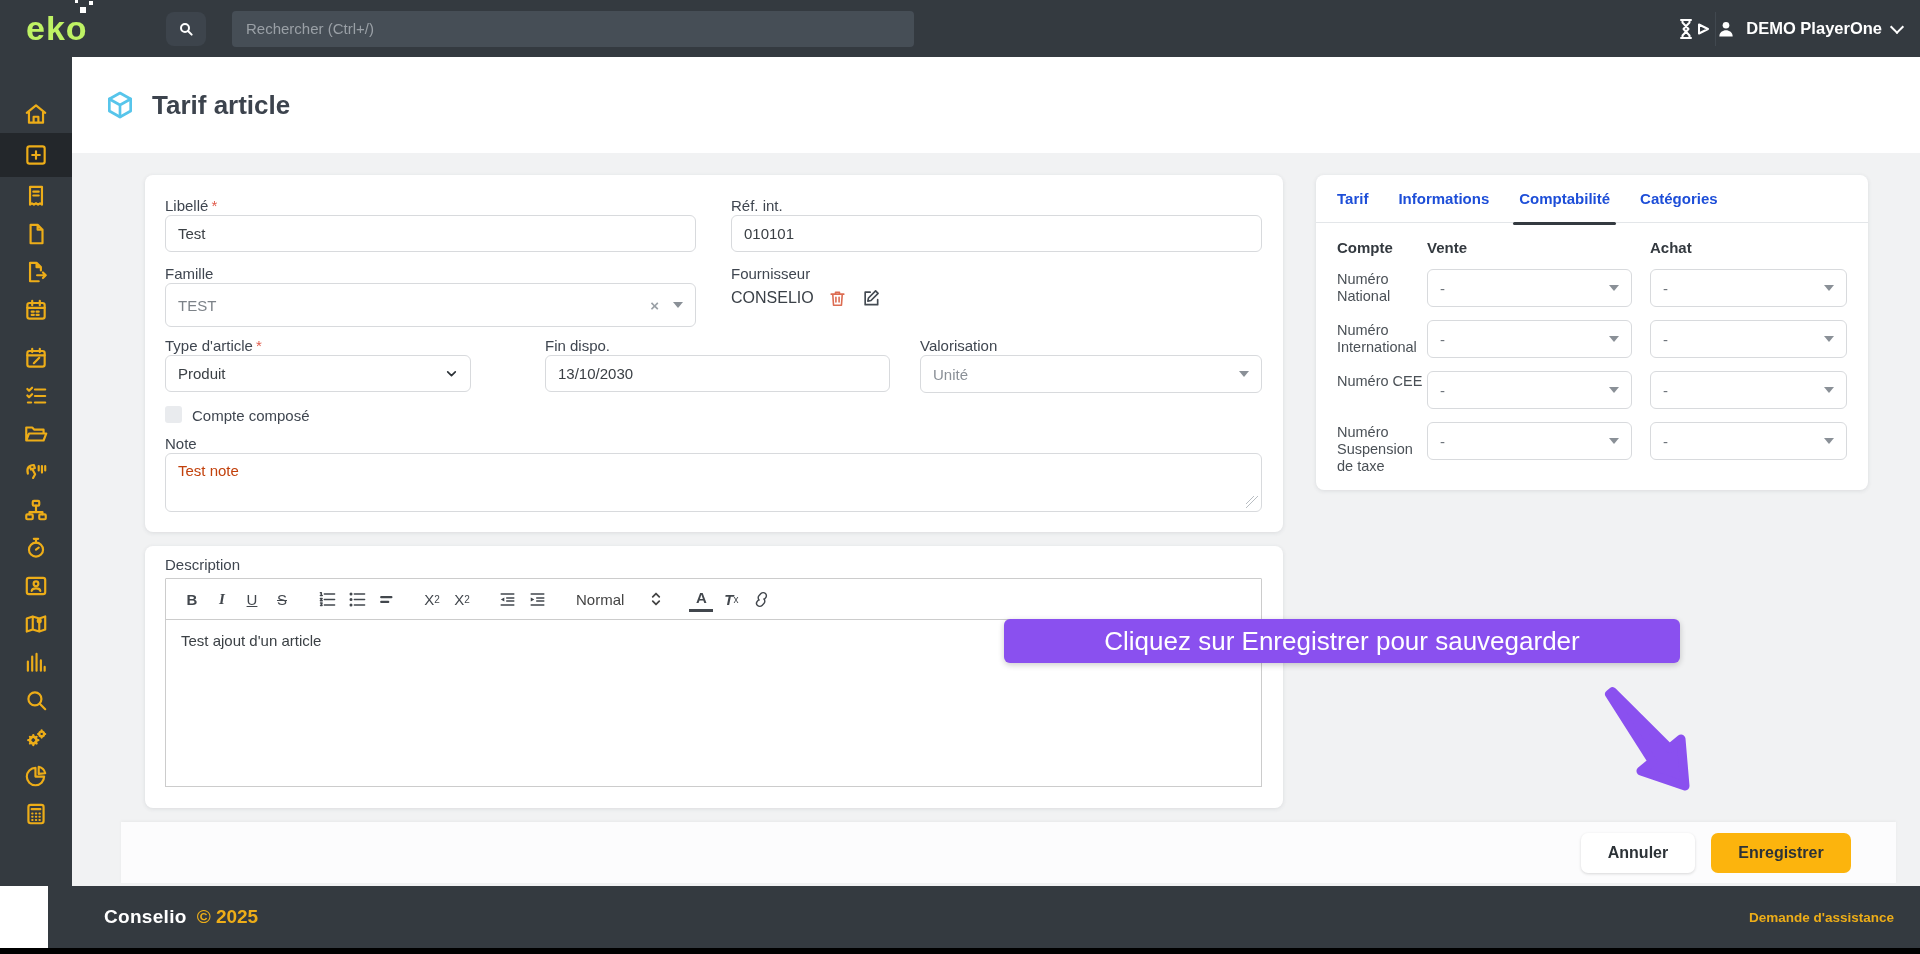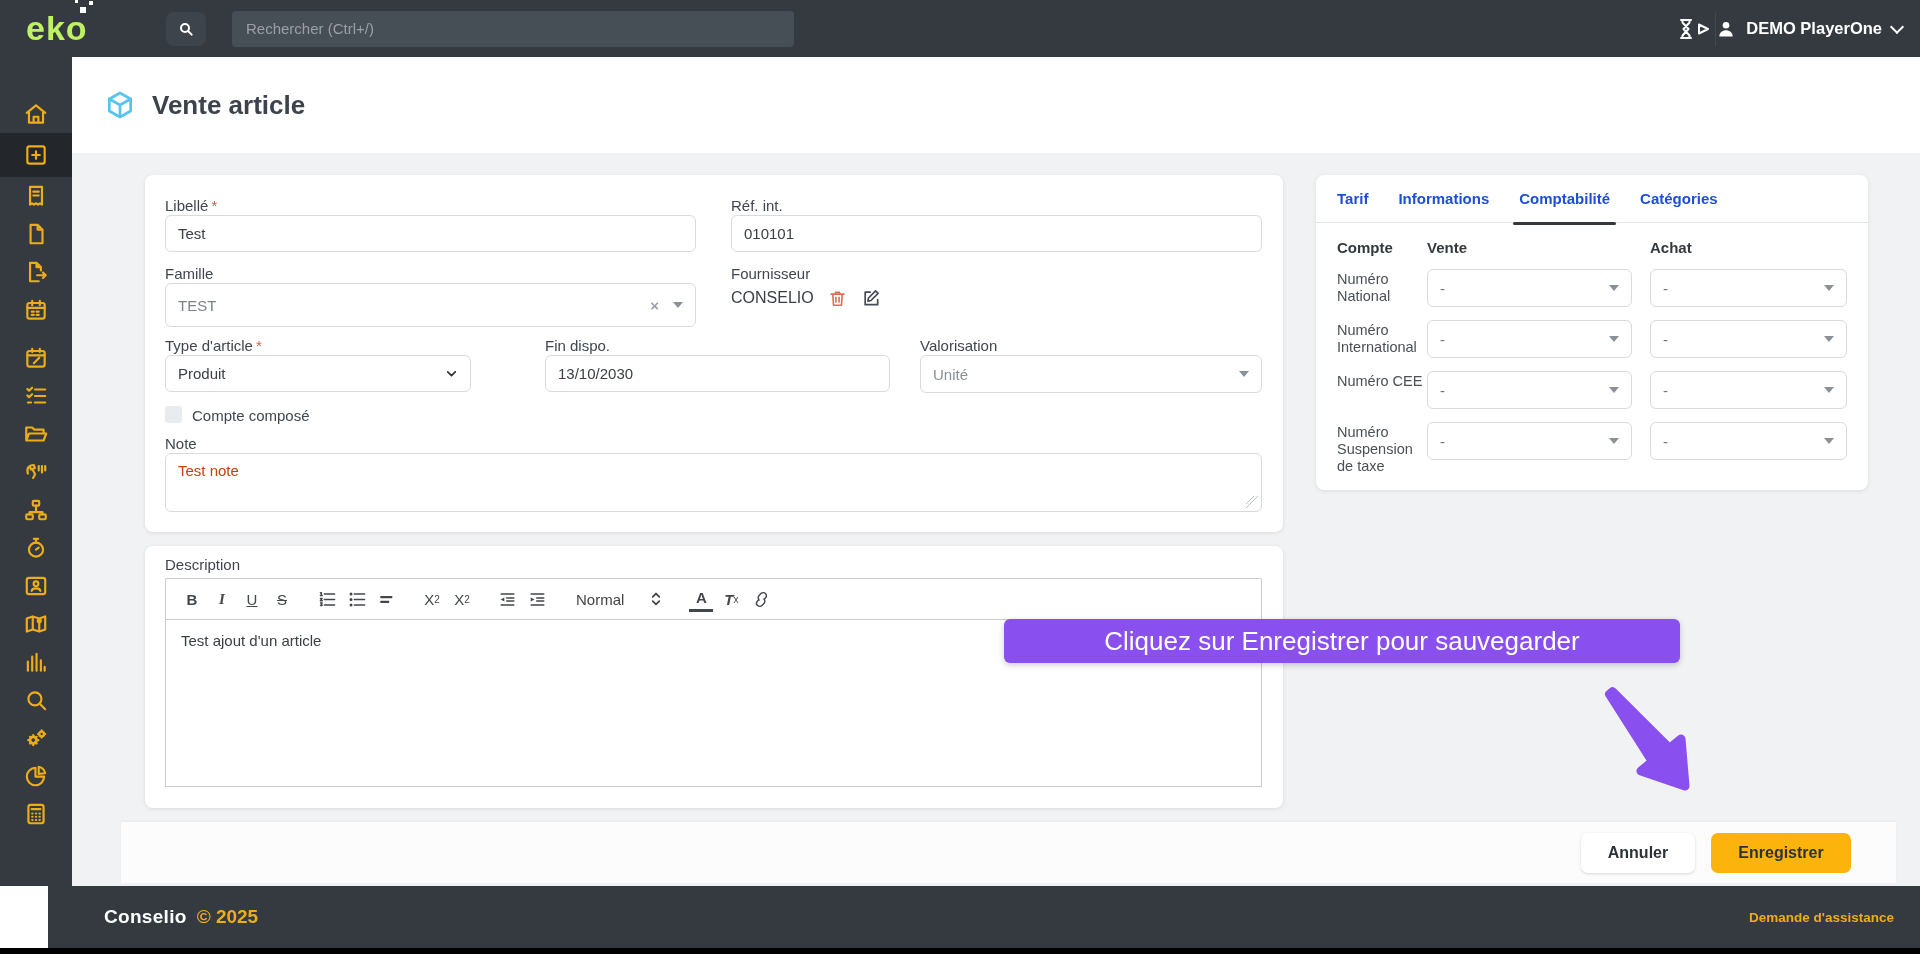--- a/index.html
+++ b/index.html
@@ -7,21 +7,21 @@
   #app { position:relative; width:1920px; height:954px; background:#fff; overflow:hidden; }
 
   
   .navbar { position:absolute; left:0; top:0; width:1920px; height:57px; background:#343a40; display:flex; align-items:center; }
   .logo { position:relative; margin-left:26px; color:#bef264; font-size:34px; font-weight:700; letter-spacing:1px; width:118px; }
   .logo .px { position:absolute; background:#fff; }
   .logo .px1 { width:6px; height:6px; left:54px; top:-2px; }
   .logo .px2 { width:4px; height:4px; left:63px; top:-8px; }
   .logo .px3 { width:3px; height:3px; left:49px; top:-9px; }
   .nav-search-btn { width:40px; height:34px; background:#3d444c; border-radius:8px; margin-left:22px; display:flex; align-items:center; justify-content:center; cursor:pointer; }
-  .nav-search-input { margin-left:26px; width:562px; height:36px; background:#464e56; border:none; border-radius:4px; color:#cfd3d7; font-size:15px; padding:0 14px; font-family:"Liberation Sans",sans-serif; }
+  .nav-search-input { margin-left:26px; width:682px; height:36px; background:#464e56; border:none; border-radius:4px; color:#cfd3d7; font-size:15px; padding:0 14px; font-family:"Liberation Sans",sans-serif; }
   .nav-search-input::placeholder { color:#9aa0a6; }
   .nav-right { position:absolute; right:18px; top:0; height:57px; display:flex; align-items:center; }
   .timer-icon { display:flex; align-items:center; cursor:pointer; }
   .nav-divider { width:1px; height:34px; background:#41484f; }
   .user-menu { display:flex; align-items:center; gap:10px; cursor:pointer; color:#fff; }
   .user-name { font-size:16.5px; font-weight:700; }
   .chev-down { width:10px; height:10px; border-right:2px solid #fff; border-bottom:2px solid #fff; transform:rotate(45deg); margin-top:-4px; }
 
   
   .sidebar { position:absolute; left:0; top:57px; width:72px; height:829px; background:#343a40; padding-top:38px; }
@@ -260,21 +260,21 @@
           <path d="M8 7.5h8M8.5 11.5h.3M11.9 11.5h.3M15.2 11.5h.3M8.5 14.5h.3M11.9 14.5h.3M15.2 14.5h.3M8.5 17.5h.3M11.9 17.5h.3M15.2 17.5h.3"></path>
         </svg>
       </div>
   </nav>
 
   <div class="page-header">
     <svg class="cube-icon" width="32" height="32" viewBox="0 0 24 24" style="stroke:#57c5eb;fill:none;stroke-width:2;stroke-linecap:round;stroke-linejoin:round">
         <path d="M12 3l8 4.5v9L12 21l-8-4.5v-9z"></path>
         <path d="M4 7.5l8 4.5 8-4.5M12 12v9"></path>
       </svg>
-    <h1 class="page-title">Vente article</h1>
+    <h1 class="page-title">Tarif article</h1>
   </div>
 
   <div class="content-bg"></div>
 
   <section class="card card-main">
     <label class="f-label" style="left:20px; top:22px;"><span>Libellé</span><span class="req">*</span></label>
     <input class="f-input" style="left: 20px; top: 40px;" value="Test">
 
     <label class="f-label" style="left:586px; top:22px;">Réf. int.</label>
     <input class="f-input" style="left: 586px; top: 40px;" value="010101">

